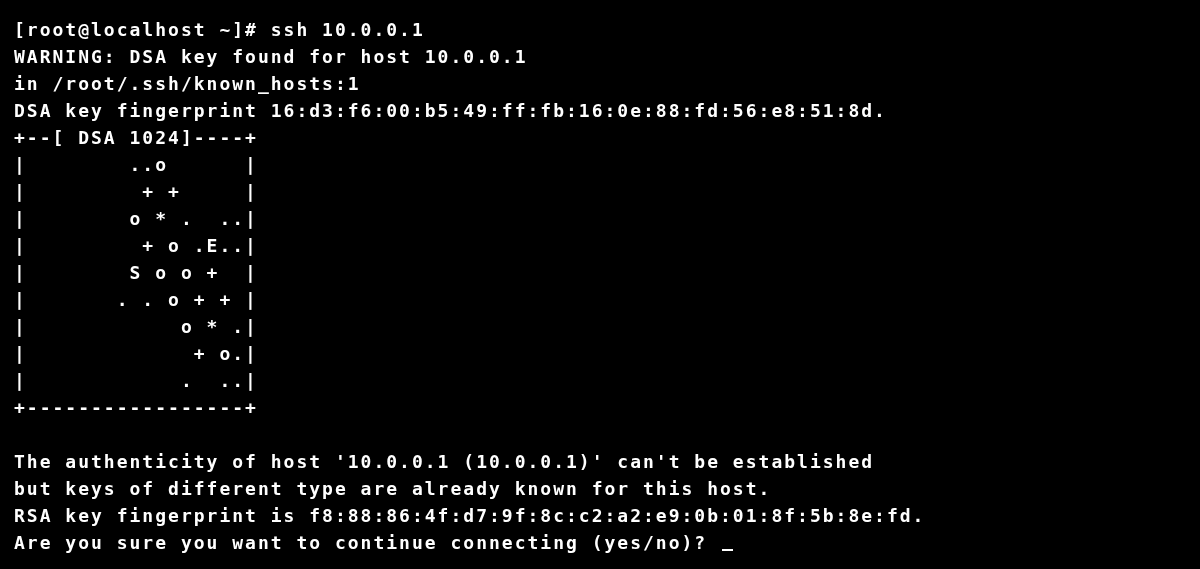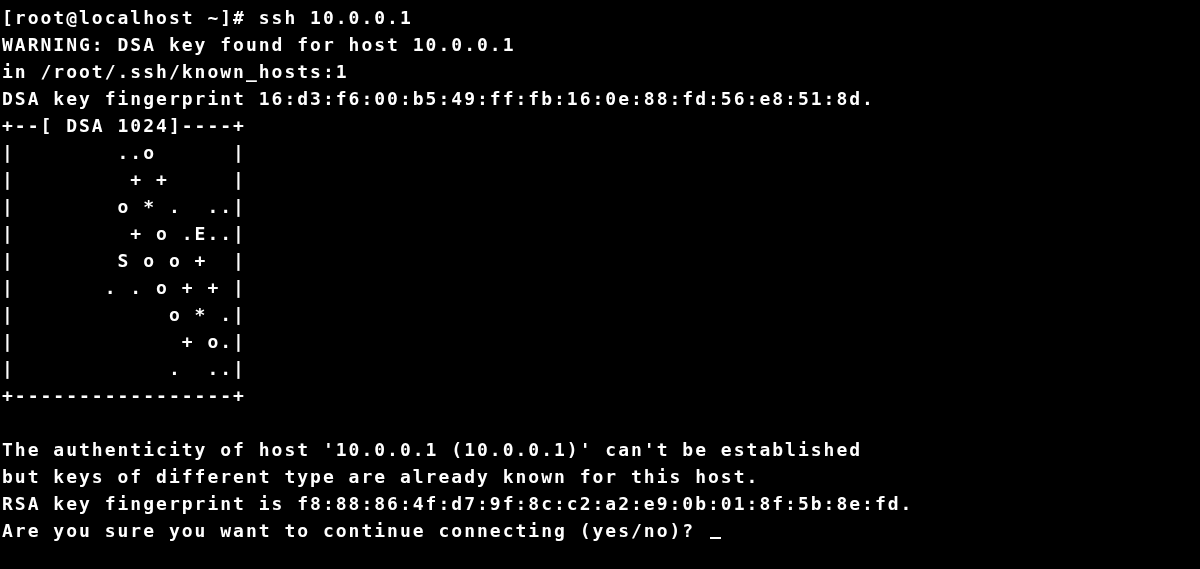--- a/index.html
+++ b/index.html
@@ -5,21 +5,21 @@
   html, body {
     margin: 0;
     padding: 0;
     background: #000;
     color: #fff;
     width: 1200px;
     height: 569px;
     overflow: hidden;
   }
   pre.terminal {
-    margin: 0;
+    margin: 12px;
     padding: 4px 0 0 2px;
     font-family: "DejaVu Sans Mono", "Liberation Mono", "Courier New", monospace;
     font-size: 18px;
     line-height: 27px;
     letter-spacing: 2px;
     white-space: pre;
     color: #fff;
     font-weight: bold;
   }
   .cursor {

